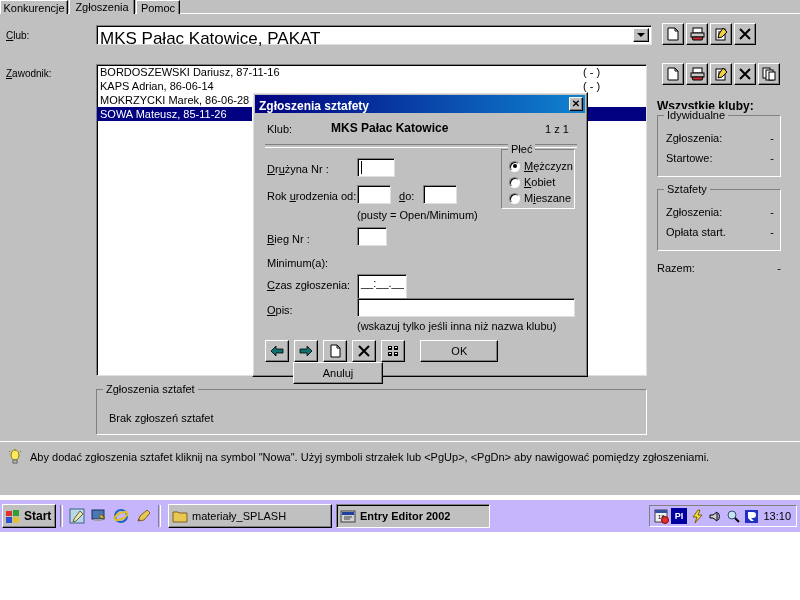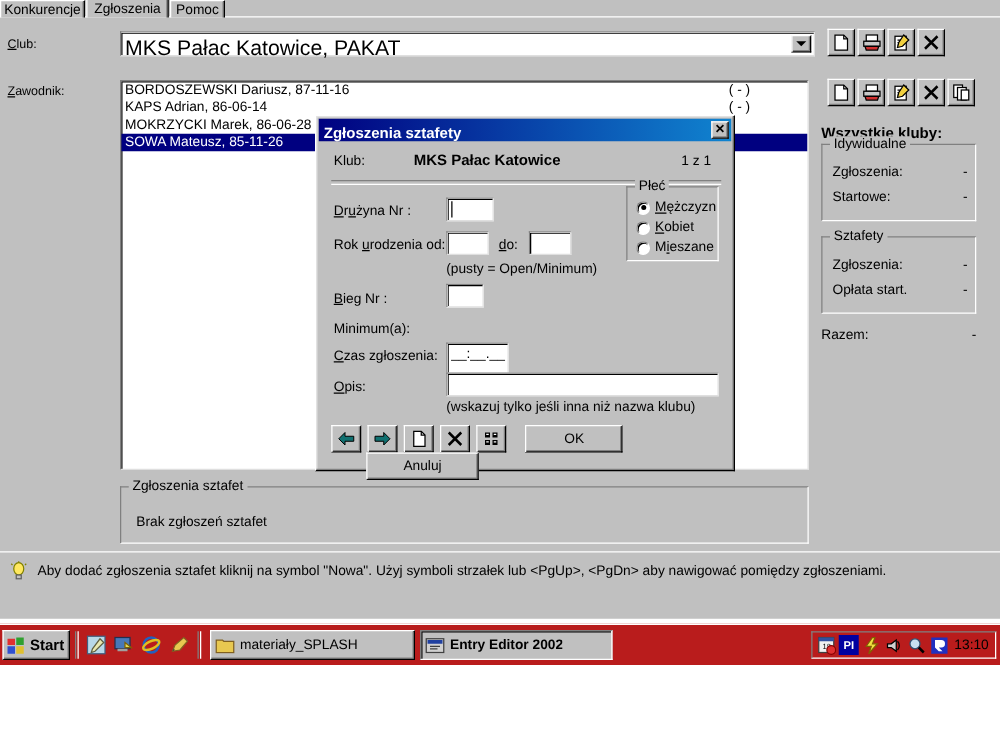--- a/index.html
+++ b/index.html
@@ -360,21 +360,21 @@
     box-sizing: border-box;
     vertical-align: top;
     cursor: default;
   }
 
   
   #taskbar {
     position: absolute;
     left: 0; top: 499px;
     width: 800px; height: 33px;
-    background: #b91c1c;
+    background: #c4b5fd;
     border-top: 1px solid #ffffff;
     box-sizing: border-box;
   }
   #start-btn {
     position: absolute;
     left: 2px; top: 4px;
     width: 54px; height: 24px;
     font-weight: bold;
     font-size: 12px;
     justify-content: flex-start;

